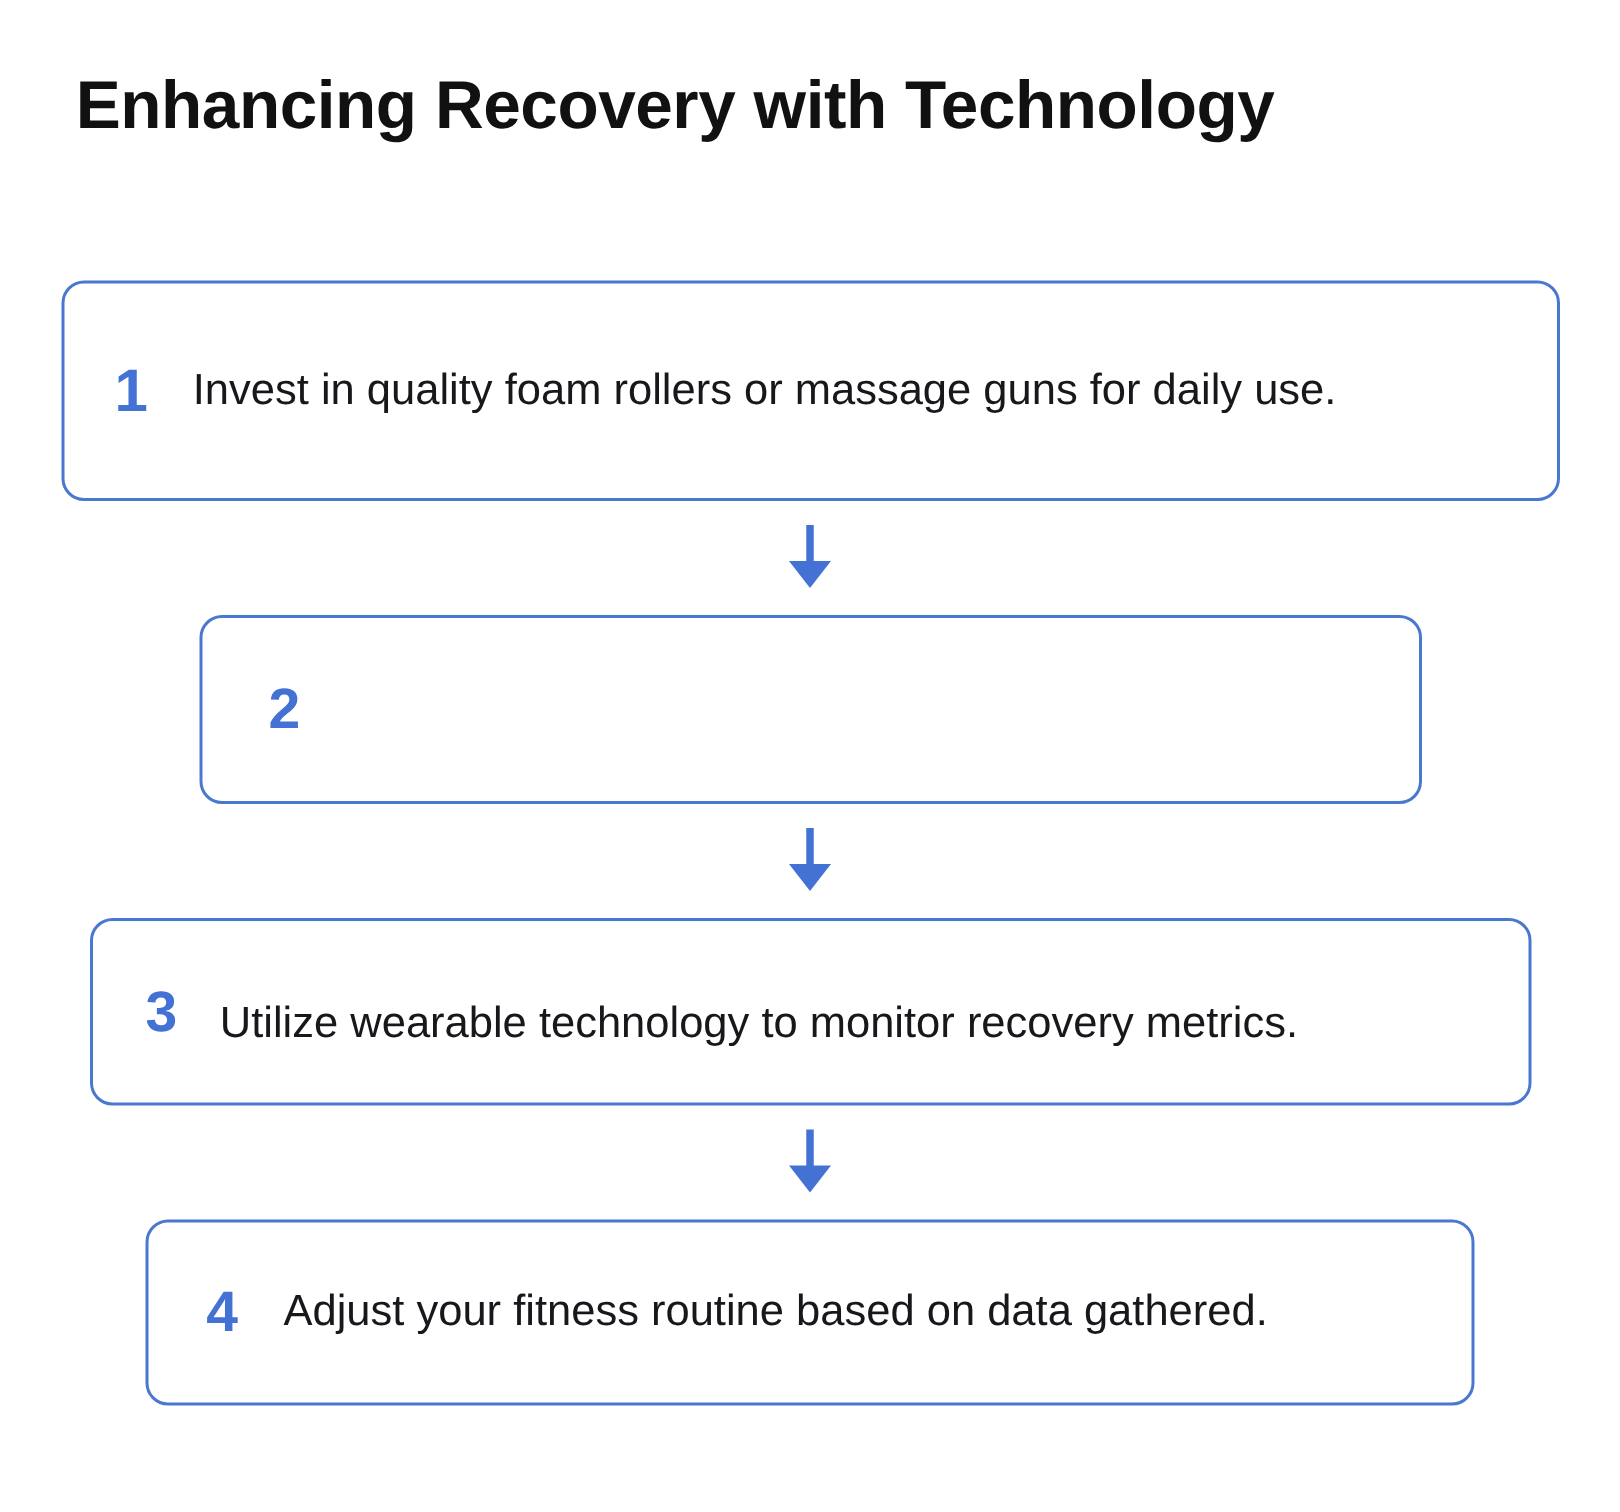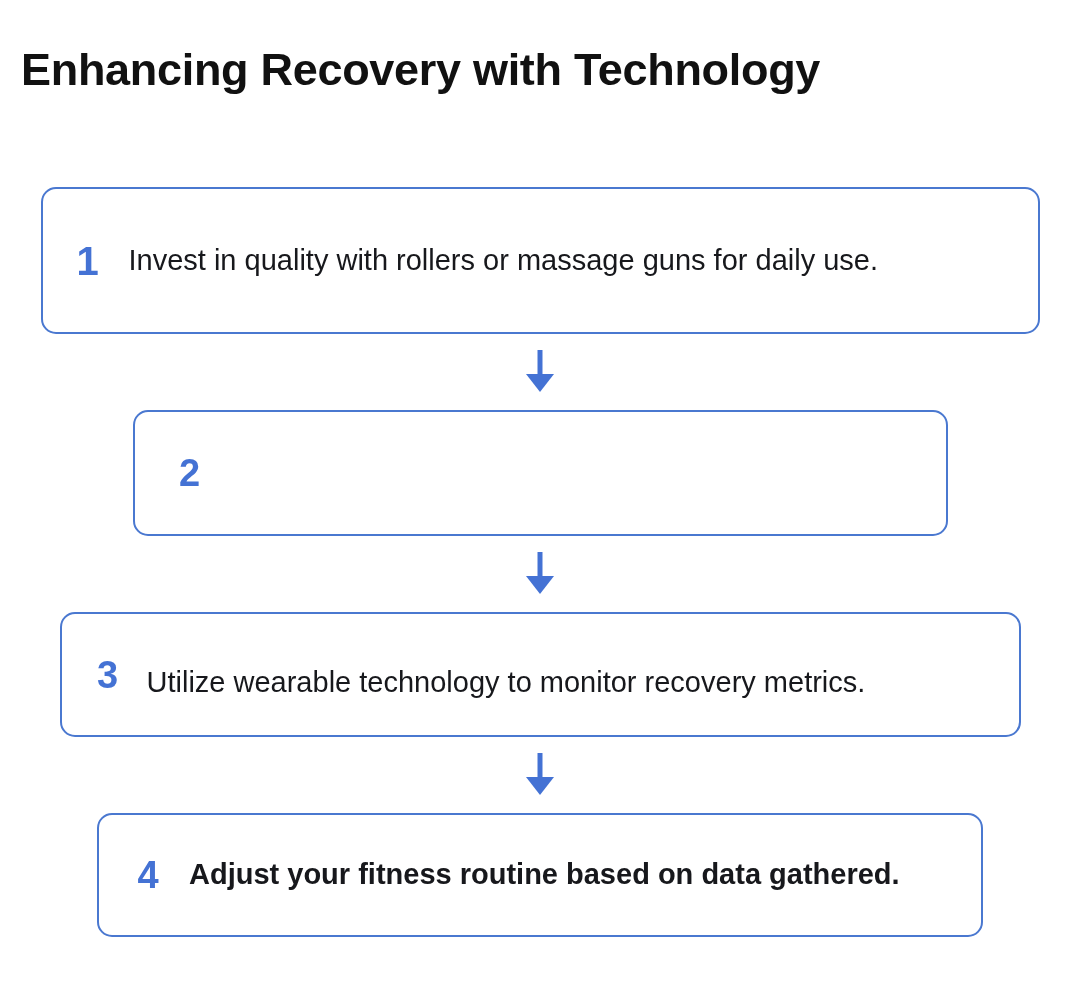--- a/index.html
+++ b/index.html
@@ -20,26 +20,26 @@
     height: 1008px;
     box-sizing: border-box;
   }
 
   
   .title {
     position: absolute;
     left: 0;
     top: 44px;
     width: 900px;
+    text-align: center;
     font-size: 45px;
     font-weight: bold;
     color: #111111;
     letter-spacing: -0.3px;
     line-height: 1.15;
-    padding-left: 21px;
   }
 
   
   .flow {
     position: absolute;
     left: 0;
     top: 187px;
     width: 1080px;
   }
 
@@ -95,21 +95,21 @@
     padding: 0 26px 0 29px;
   }
   .box-3 .step-text { margin-left: 22px; margin-top: 16px; }
 
   
   .box-4 {
     width: 886px;
     height: 124px;
     padding: 0 26px 0 32px;
   }
-  .box-4 .step-text { margin-left: 24px; font-weight: bold; }
+  .box-4 .step-text { margin-left: 24px; }
 
   
   .connector {
     height: 76px;
     display: flex;
     align-items: center;
     justify-content: center;
   }
   .connector svg {
     display: block;
@@ -119,21 +119,21 @@
 <body>
 
 <div class="page">
 
   <div class="title">Enhancing Recovery with Technology</div>
 
   <div class="flow">
 
     <div class="step-box box-1">
       <div class="step-number">1</div>
-      <div class="step-text">Invest in quality with rollers or massage guns for daily use.</div>
+      <div class="step-text">Invest in quality foam rollers or massage guns for daily use.</div>
     </div>
 
     <div class="connector">
       <span>
         <svg width="40" height="48" viewBox="0 0 40 48" aria-hidden="true">
           <line x1="20" y1="2" x2="20" y2="36" stroke="#4472d4" stroke-width="5"></line>
           <path d="M6 26 L20 44 L34 26 Z" fill="#4472d4"></path>
         </svg>
       </span>
     </div>

